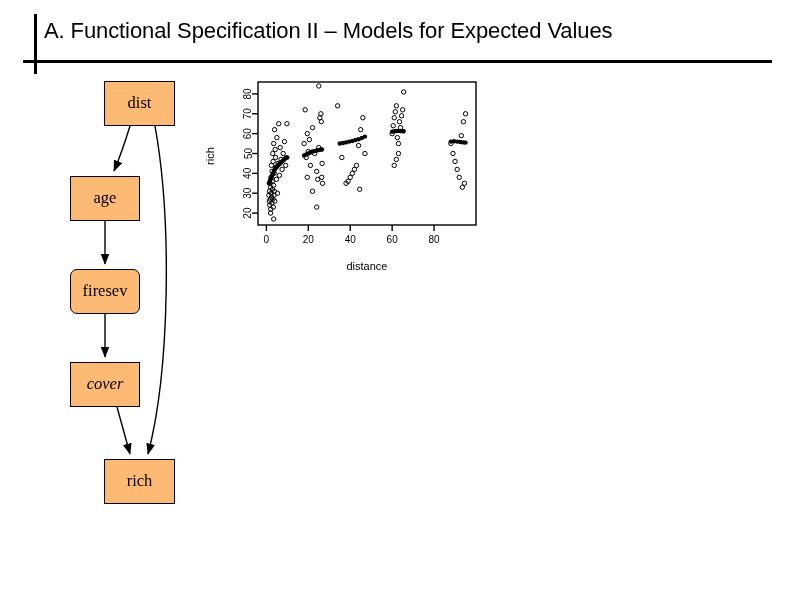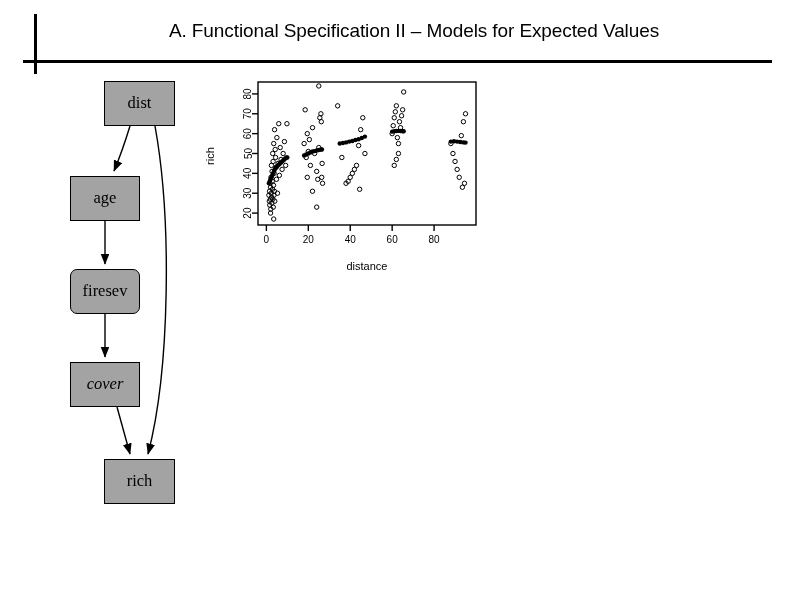--- a/index.html
+++ b/index.html
@@ -14,27 +14,26 @@
     overflow: hidden;
     font-family: "Liberation Sans", sans-serif;
   }
 
   
   #slide-title {
     position: absolute;
     left: 44px;
     top: 14px;
     width: 740px;
-    font-size: 19px;
+    font-size: 22px;
     line-height: 34px;
     color: #000;
     white-space: nowrap;
     letter-spacing: -0.1px;
     font-family: "Liberation Sans", sans-serif;
-    text-align: center;
   }
   #title-rule {
     position: absolute;
     left: 23px;
     top: 60px;
     width: 749px;
     height: 3px;
     background: #000;
   }
   #title-tick {
@@ -50,21 +49,21 @@
   #path-diagram {
     position: absolute;
     left: 0px;
     top: 70px;
     width: 210px;
     height: 460px;
   }
   .node-box {
     position: absolute;
     border: 1.6px solid #000;
-    background: #a3a3a3;
+    background: #fdba74;
     box-sizing: border-box;
     display: flex;
     align-items: center;
     justify-content: center;
     z-index: 3;
   }
   .node-label {
     font-family: "Liberation Serif", serif;
     font-size: 16.5px;
     color: #000;

